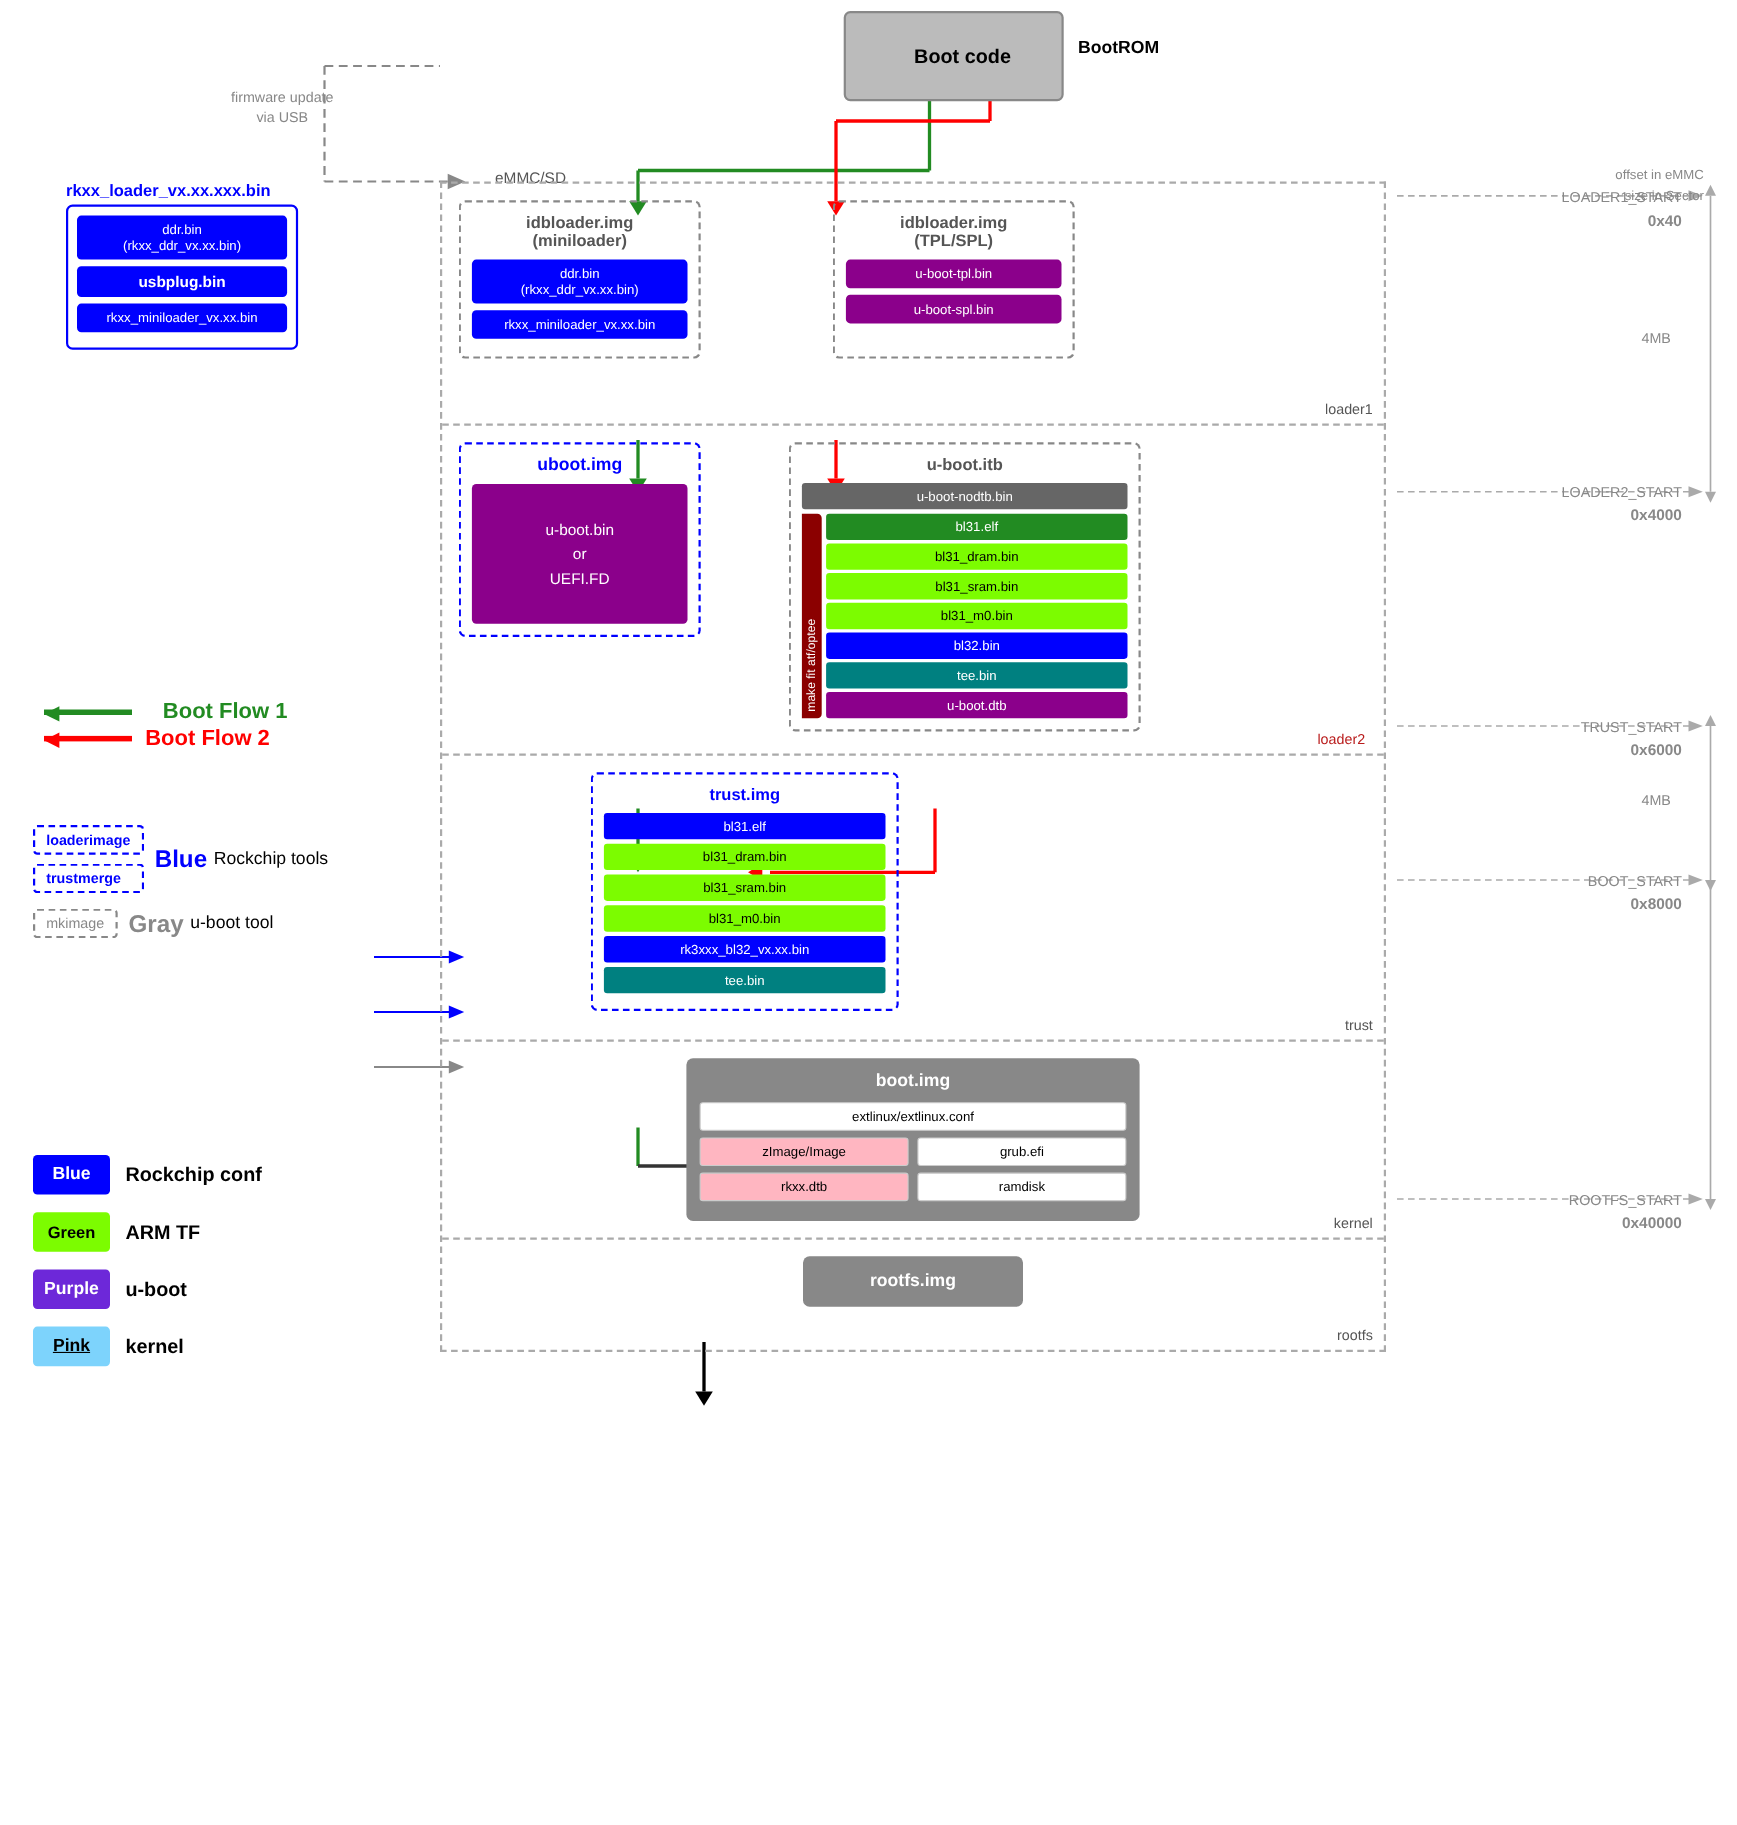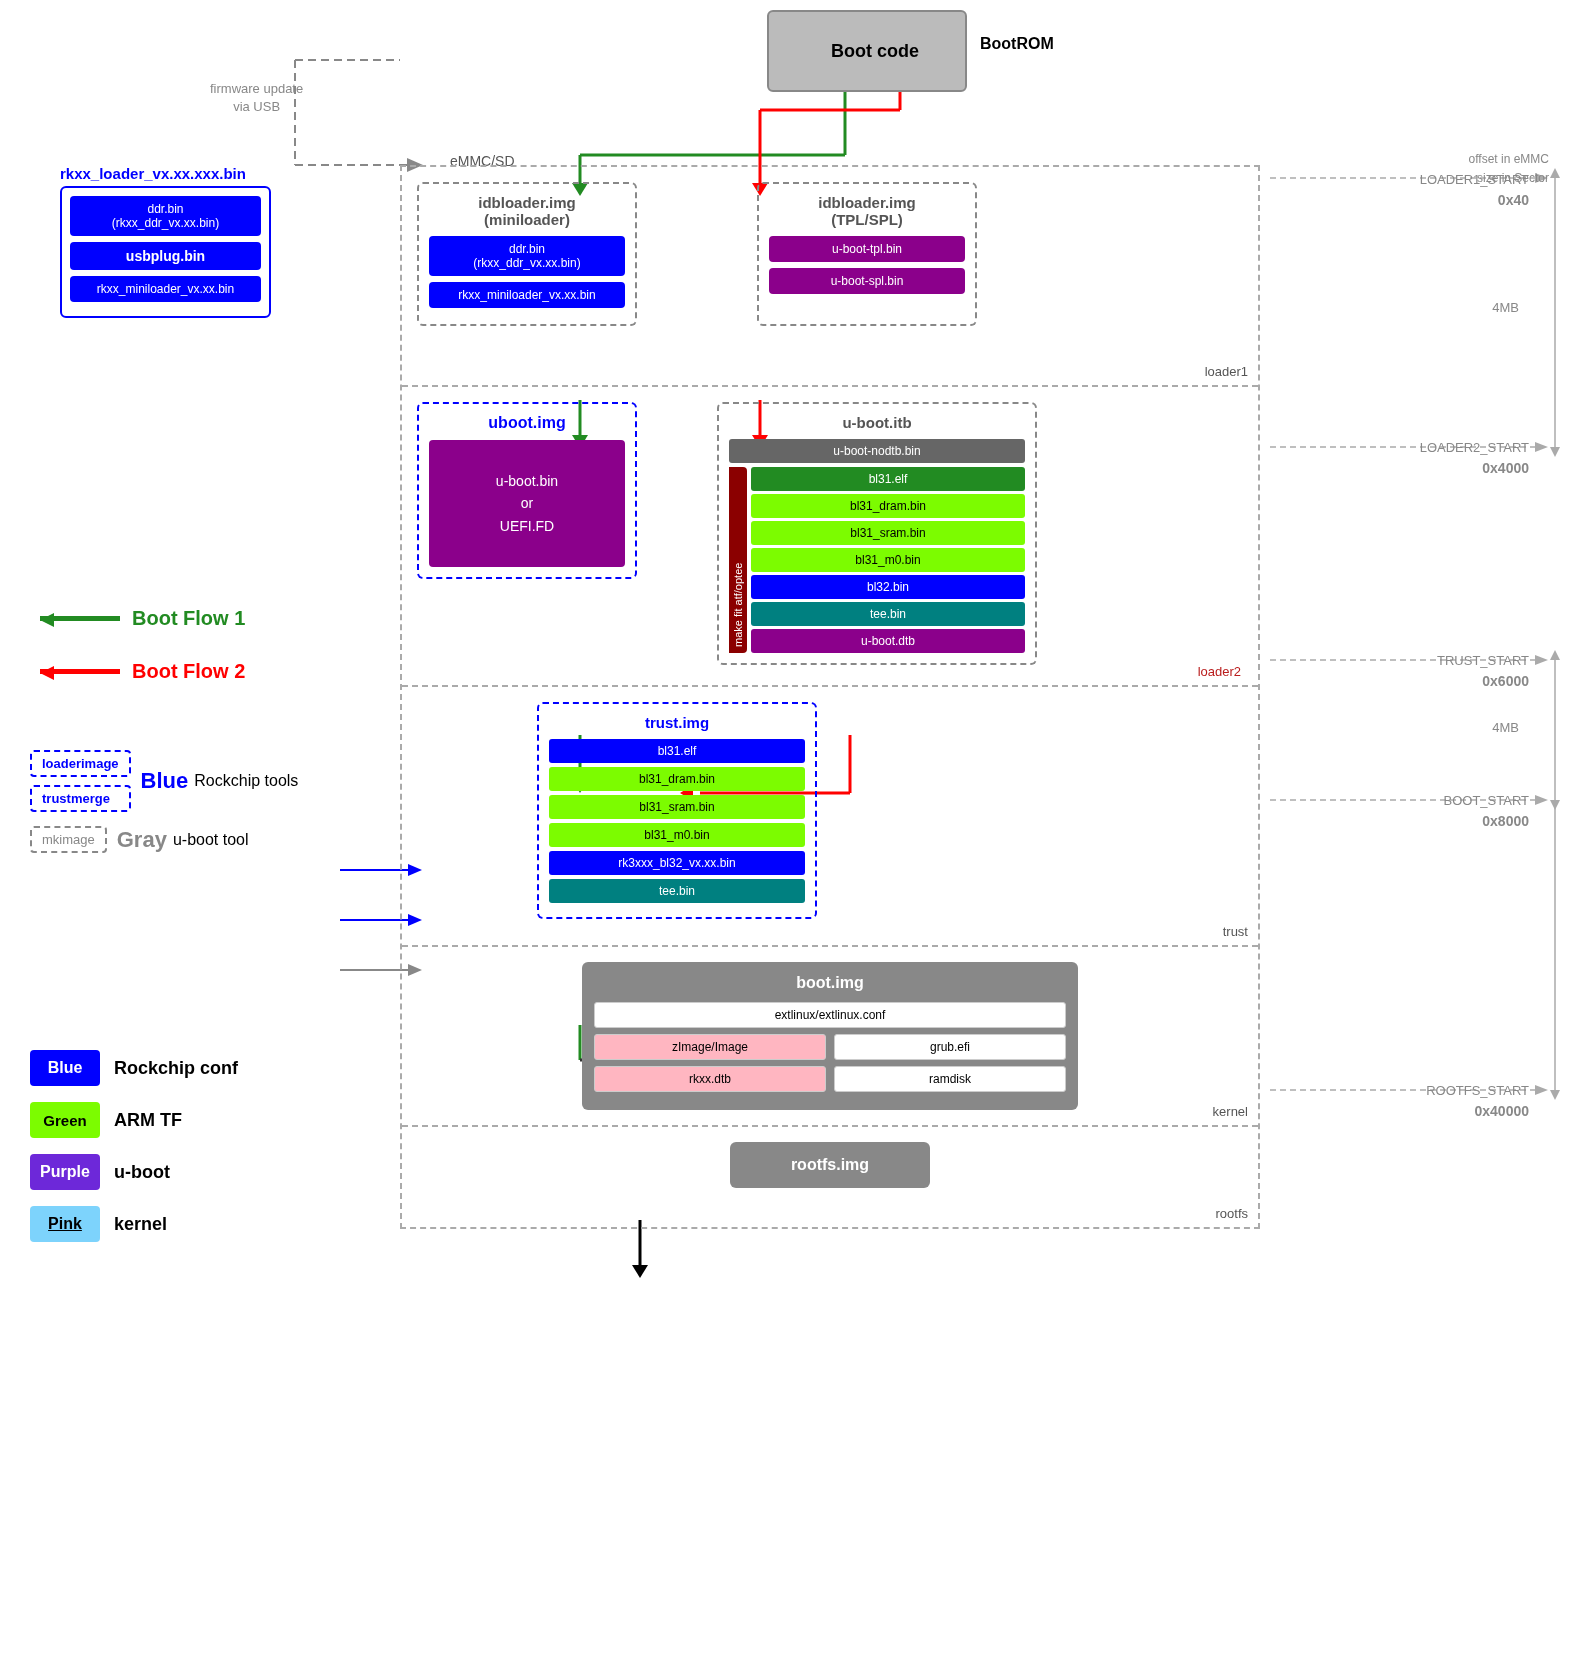--- a/index.html
+++ b/index.html
@@ -301,21 +301,21 @@
       position: absolute;
       right: 10px;
       bottom: 6px;
       color: #555;
       font-size: 13px;
     }
     .boot-img-box {
       background: #888;
       border-radius: 6px;
       padding: 12px;
-      width: 496px;
+      width: 412px;
       margin: 0 auto;
     }
     .boot-img-title {
       font-size: 16px;
       font-weight: bold;
       color: #fff;
       text-align: center;
       margin-bottom: 10px;
     }
     .boot-img-row {
@@ -376,24 +376,24 @@
       font-size: 16px;
       font-weight: bold;
       color: #fff;
       text-align: center;
     }
 
     
     .boot-flow-1 {
       position: absolute;
       left: 40px;
-      top: 607px;
+      top: 636px;
       display: flex;
       align-items: center;
-      gap: 12px;
+      gap: 28px;
       justify-content: space-between;
     }
     .flow-arrow-green {
       width: 80px;
       height: 0;
       border-top: 5px solid #228B22;
       position: relative;
     }
     .flow-arrow-green::before {
       content: '';

